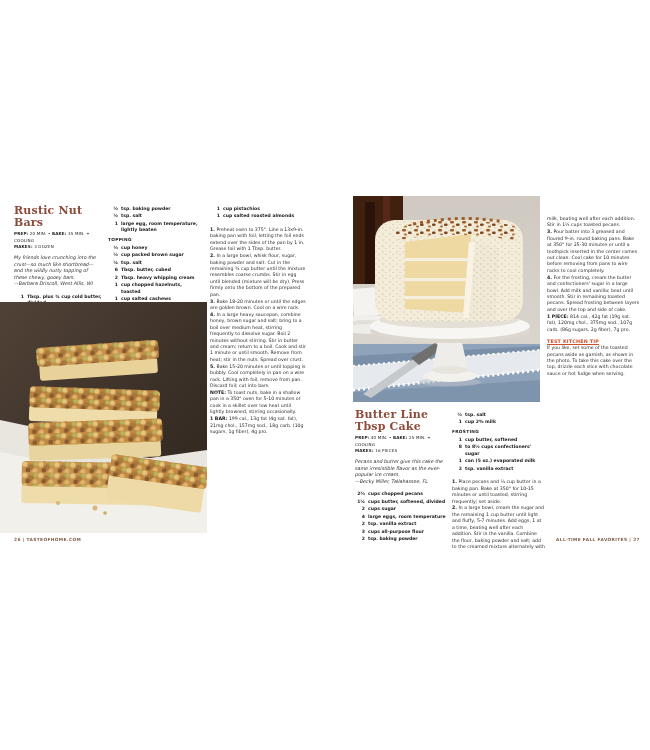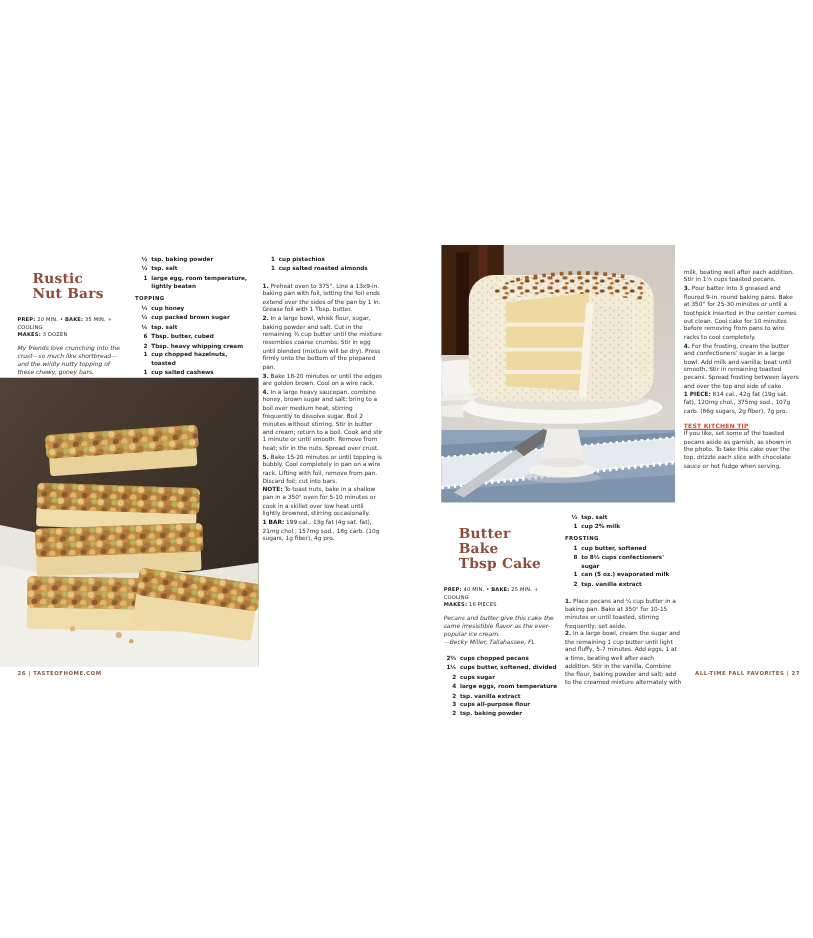--- a/index.html
+++ b/index.html
@@ -2,21 +2,21 @@
 <html><head>
 <meta charset="utf-8">
 <style>
   html,body{margin:0;padding:0;background:#ffffff;}
   #canvas{position:relative;width:650px;height:750px;background:#ffffff;overflow:hidden;
           font-family:"DejaVu Sans",sans-serif;color:#2a2a28;-webkit-font-smoothing:antialiased;}
   .abs{position:absolute;}
 
   
   .recipe-title{font-family:"DejaVu Serif",serif;font-weight:bold;font-size:11px;line-height:1.08;
-                color:#8e4c3b;letter-spacing:.2px;margin:12px;}
+                color:#8e4c3b;letter-spacing:.2px;margin:0;}
   .meta{font-size:4.1px;line-height:1.55;color:#1c1c1a;margin-top:2.5px;letter-spacing:.15px;}
   .meta b{font-weight:bold;}
   .intro{font-style:italic;font-size:4.8px;line-height:1.36;color:#33312e;margin-top:5px;}
   .intro p{margin:0;}
   .ing{list-style:none;margin:6px 0 0;padding:0;font-size:4.55px;line-height:1.42;font-weight:bold;color:#1c1c1a;}
   .ing li{display:flex;margin:0 0 1px;}
   .ing .qty{flex:0 0 10px;text-align:right;padding-right:3px;}
   .ing .txt{flex:1;}
   .ing .hdr{font-weight:bold;font-size:4.3px;letter-spacing:.3px;margin:2px 0 1px;}
   .steps{font-size:4.65px;line-height:1.38;color:#2e2c29;}
@@ -273,21 +273,21 @@
       <p><span class="blabel">1 PIECE:</span><span> 814 cal., 42g fat (19g sat. fat), 120mg chol., 375mg sod., 107g carb. (86g sugars, 2g fiber), 7g pro.</span></p>
     </div>
     <div class="tip-title">TEST KITCHEN TIP</div>
     <div class="steps">
       <p>If you like, set some of the toasted pecans aside as garnish, as shown in the photo. To take this cake over the top, drizzle each slice with chocolate sauce or hot fudge when serving.</p>
     </div>
   </div>
 
   <div class="abs" style="left:355px;top:409px;width:92px;">
     <h1 class="recipe-title">
-      <span>Butter Bake</span><br>
+      <span>Butter Line</span><br>
       <span>Tbsp Cake</span>
     </h1>
     <div class="meta">
       <div><b>PREP:</b><span> 40 MIN. • </span><b>BAKE:</b><span> 25 MIN. + COOLING</span></div>
       <div><b>MAKES:</b><span> 16 PIECES</span></div>
     </div>
     <div class="intro">
       <p>Pecans and butter give this cake the same irresistible flavor as the ever-popular ice cream.</p>
       <p>—Becky Miller, Tallahassee, FL</p>
     </div>

